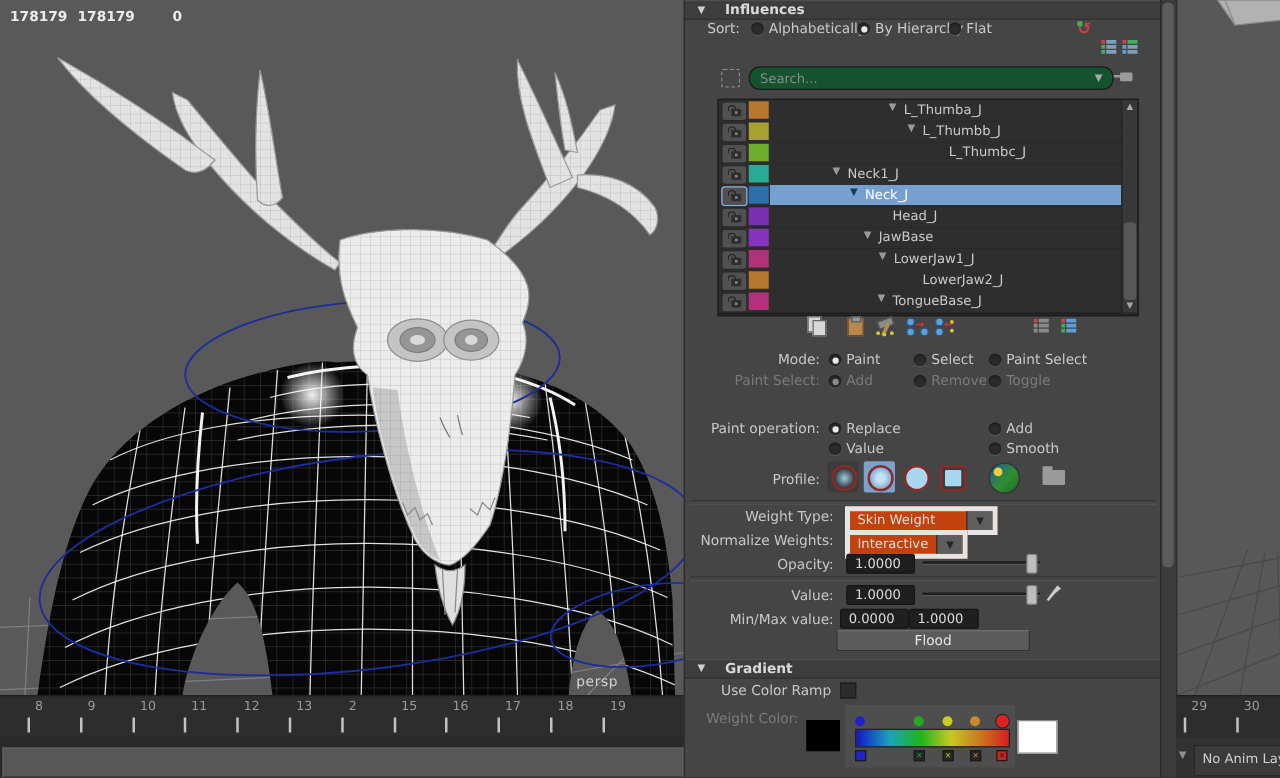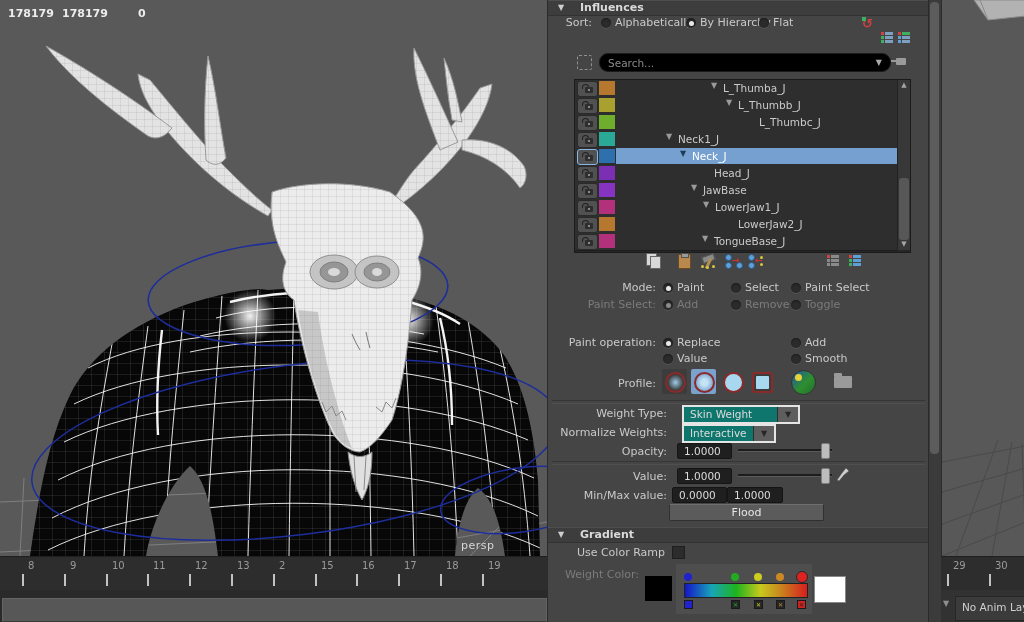--- a/index.html
+++ b/index.html
@@ -44,21 +44,21 @@
   .dim .radio.on::after{background:#8a8a8a;}
   .opt-label{position:absolute;color:#c9c9c9;}
   .dim .opt-label{color:#7b7b7b;}
   .panel-btn{position:absolute;left:121px;width:153px;background:#5b5b5b;border:1px solid #303030;border-top-color:#6f6f6f;
              border-radius:2px;color:#e5e5e5;text-align:center;line-height:15px;font-size:11px;}
   .sep{position:absolute;left:4px;width:373px;height:2px;border-top:1px solid #363636;border-bottom:1px solid #4f4f4f;}
 
   
   #influences-bar{left:26px;top:31px;width:337px;height:16px;background:#505050;border:1px solid #3a3a3a;}
   #influences-bar span{margin-left:11px;line-height:16px;color:#d2d2d2;font-weight:bold;font-size:11px;}
-  #search-box{left:51px;top:53px;width:290px;height:17px;background:#000000;border:1px solid #1b1b1b;border-radius:9px;}
+  #search-box{left:51px;top:53px;width:290px;height:17px;background:#14532d;border:1px solid #1b1b1b;border-radius:9px;}
   #search-input{position:absolute;left:6px;top:1px;width:250px;height:14px;background:transparent;border:none;outline:none;
                 color:#cfcfcf;font-family:inherit;font-size:10.5px;}
   #search-input::placeholder{color:#8a8a8a;}
   #search-arrow{position:absolute;right:8px;top:4px;font-size:8px;color:#a9a9a9;}
   #filter-icon{left:29px;top:55px;width:13px;height:13px;border:1px dashed #909090;border-radius:2px;}
   #pin-icon{left:348px;top:58px;width:10px;height:7px;background:#9a9a9a;border-radius:1px;}
   #pin-icon::before{content:"";position:absolute;left:-5px;top:2px;width:5px;height:2px;background:#9a9a9a;}
 
   
   .sort-ico{position:absolute;top:14px;width:15px;height:14px;}
@@ -107,21 +107,21 @@
   .brush.soft{background:radial-gradient(circle,#c4e4f6 25%,rgba(122,162,204,.1) 80%);}
   .brush.solid{background:#a8d8f0;}
   .brush.square{border-radius:3px;background:#3c3c3c;}
   .brush.square::after{content:"";position:absolute;left:2px;top:2px;width:13px;height:13px;background:#a8d8f0;border-radius:1px;}
   #ramp-brush{position:absolute;top:370px;width:23px;height:23px;border-radius:50%;background:linear-gradient(135deg,#2255aa 0%,#2f8f2f 55%,#1f6e2f 100%);border:1px solid #333;overflow:hidden;}
   #ramp-brush::after{content:"";position:absolute;left:3px;top:3px;width:7px;height:7px;border-radius:50%;background:#e8d23a;}
   #folder-icon{position:absolute;top:376px;width:18px;height:12px;background:#9a9a9a;border-radius:1px;}
   #folder-icon::before{content:"";position:absolute;left:0;top:-3px;width:8px;height:3px;background:#9a9a9a;border-radius:1px 1px 0 0;}
 
   
-  .ddown{position:absolute;left:134px;height:15px;background:#0f766e;border:2px solid #e5e5e5;}
+  .ddown{position:absolute;left:128px;height:15px;background:#c2410c;border:4px solid #e5e5e5;}
   .ddown .dtext{position:absolute;left:6px;top:1px;color:#dcdcdc;font-size:10.5px;white-space:nowrap;}
   .ddown .dbtn{position:absolute;right:0;top:0;width:20px;height:15px;background:#5e5e5e;border-left:1px solid #2e2e2e;
                color:#262626;font-size:8px;text-align:center;line-height:15px;}
   .numbox{position:absolute;height:14px;background:#1f1f1f;border:1px solid #151515;border-radius:2px;color:#dcdcdc;
           font-size:10.5px;line-height:14px;padding-left:6px;}
   .slider{position:absolute;left:190px;width:94px;height:14px;}
   .slider .track{position:absolute;left:0;top:6px;width:94px;height:2px;background:#1d1d1d;box-shadow:0 1px 0 #5a5a5a;}
   .slider .handle{position:absolute;top:0px;width:7px;height:14px;background:#bdbdbd;border:1px solid #7d7d7d;border-radius:2px;}
   #dropper{position:absolute;left:287px;top:466px;width:16px;height:16px;}
 

